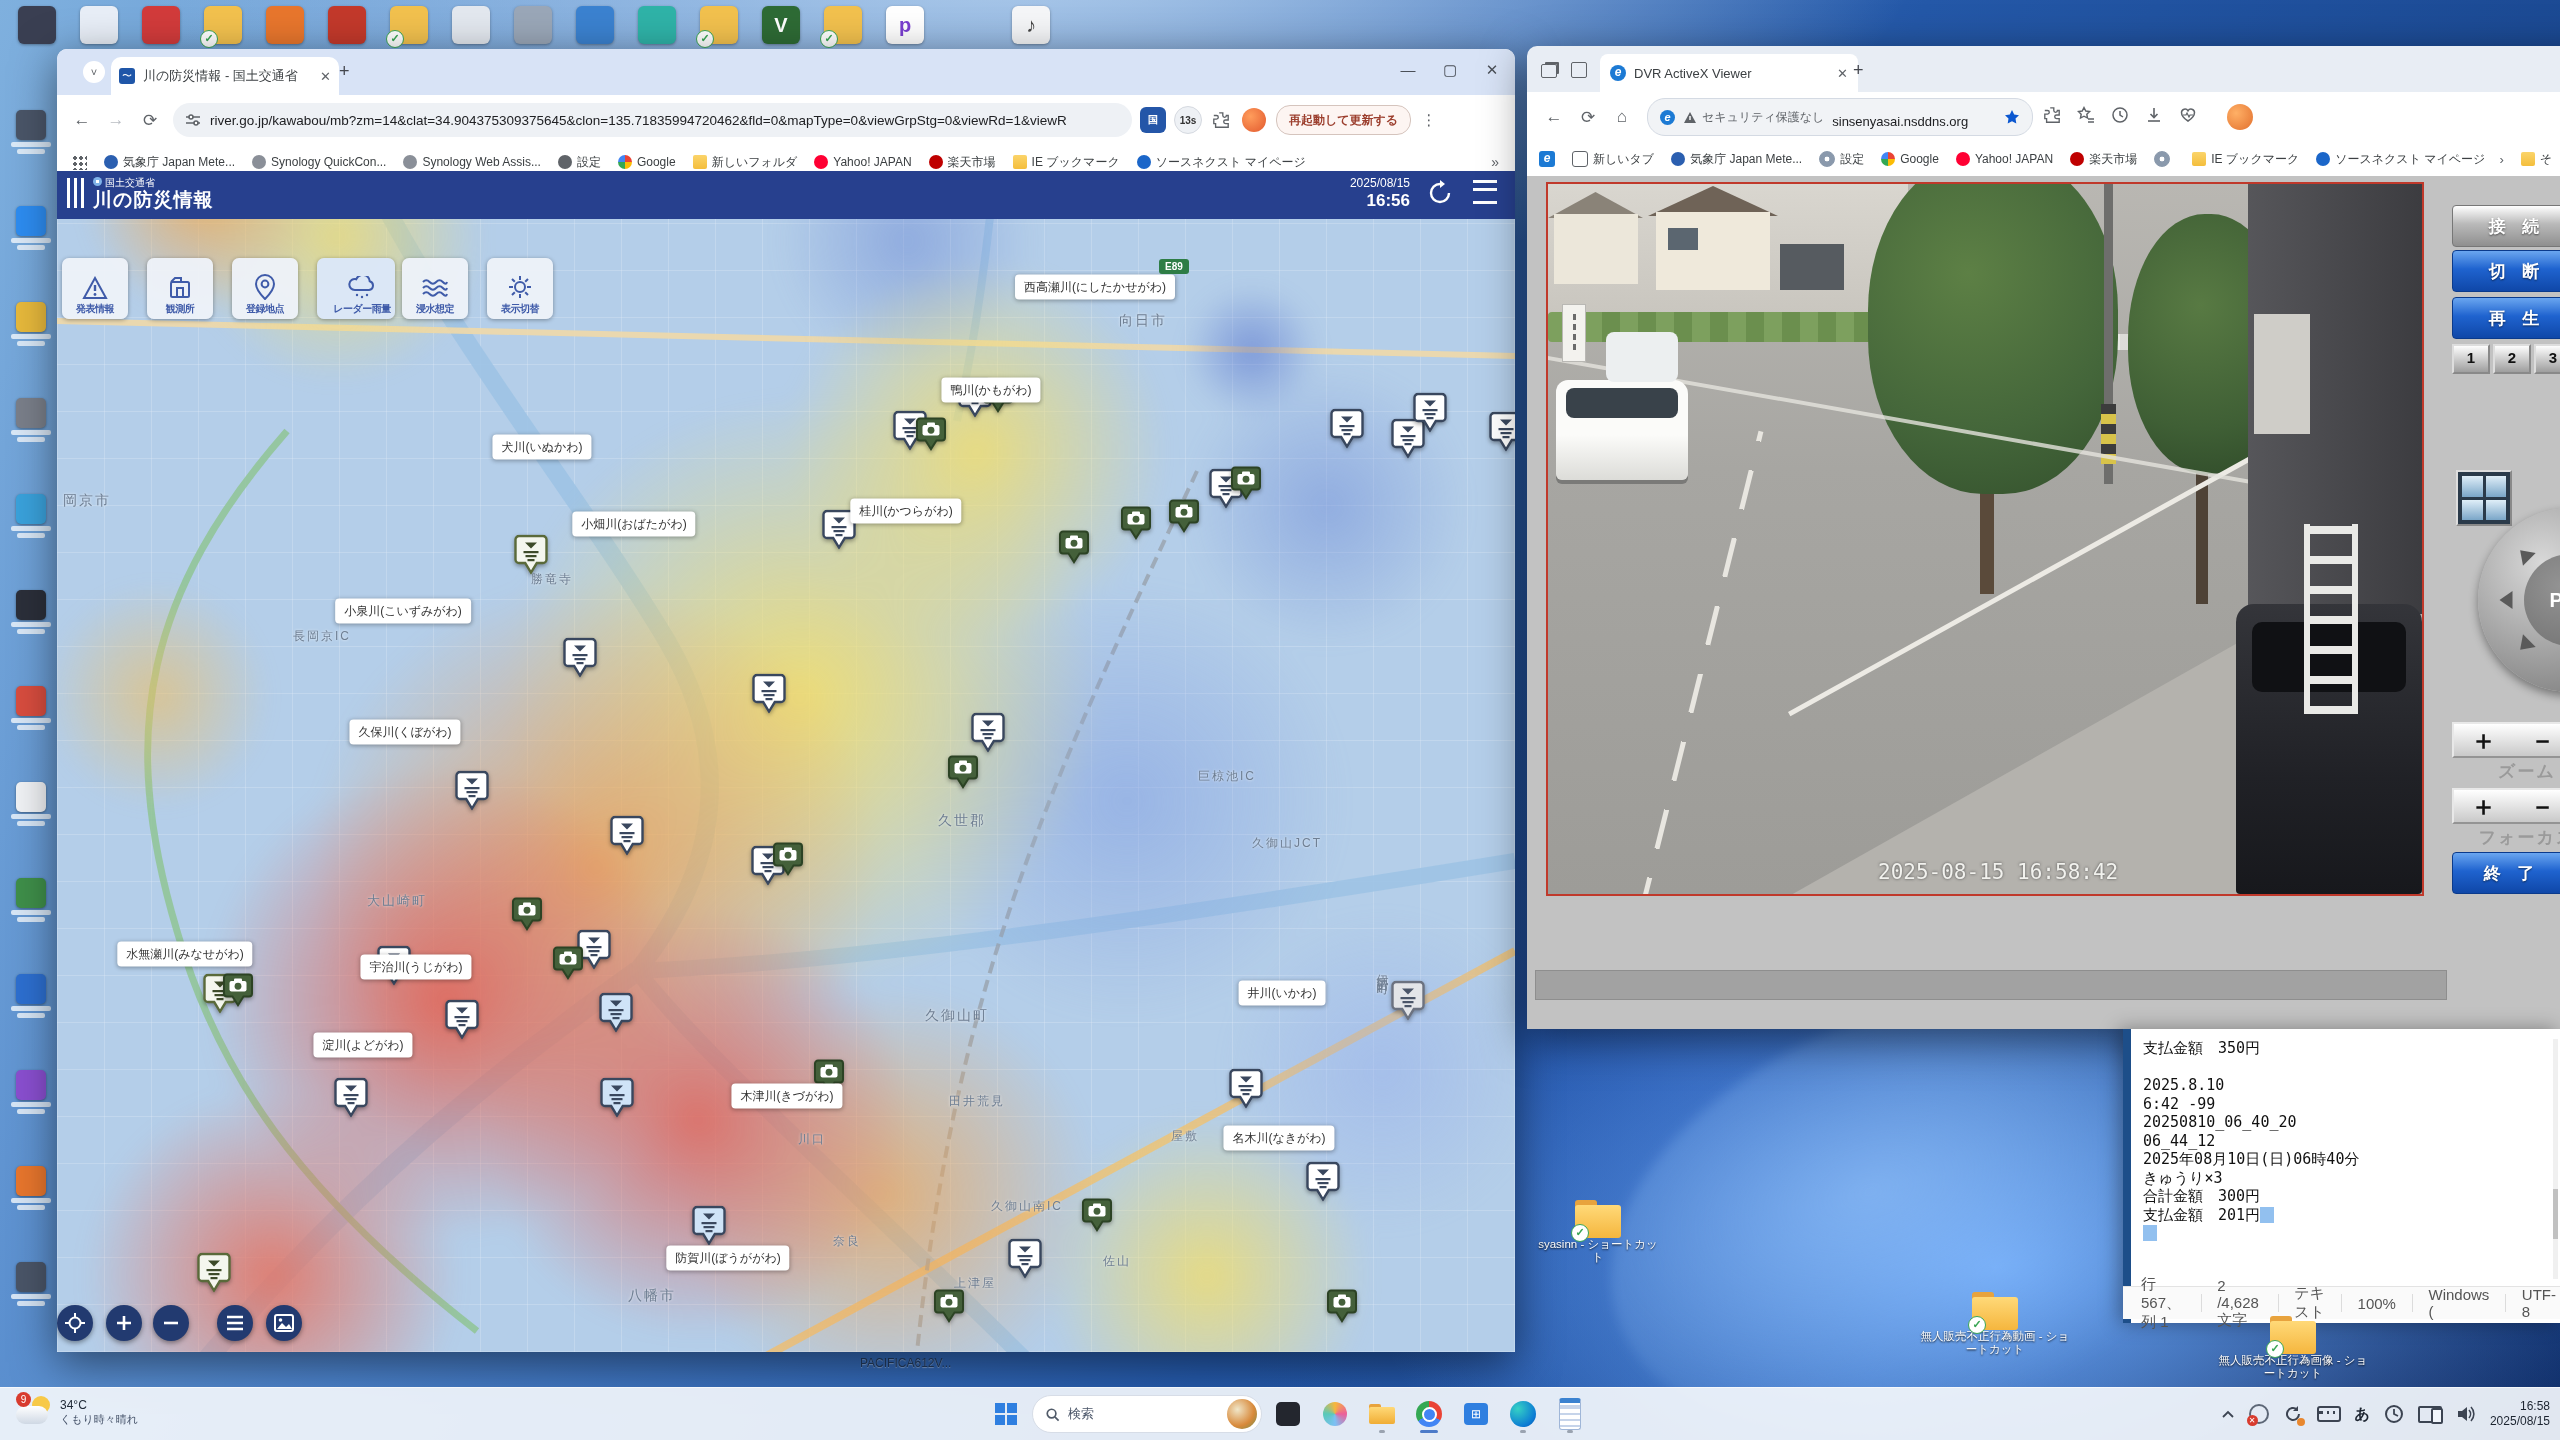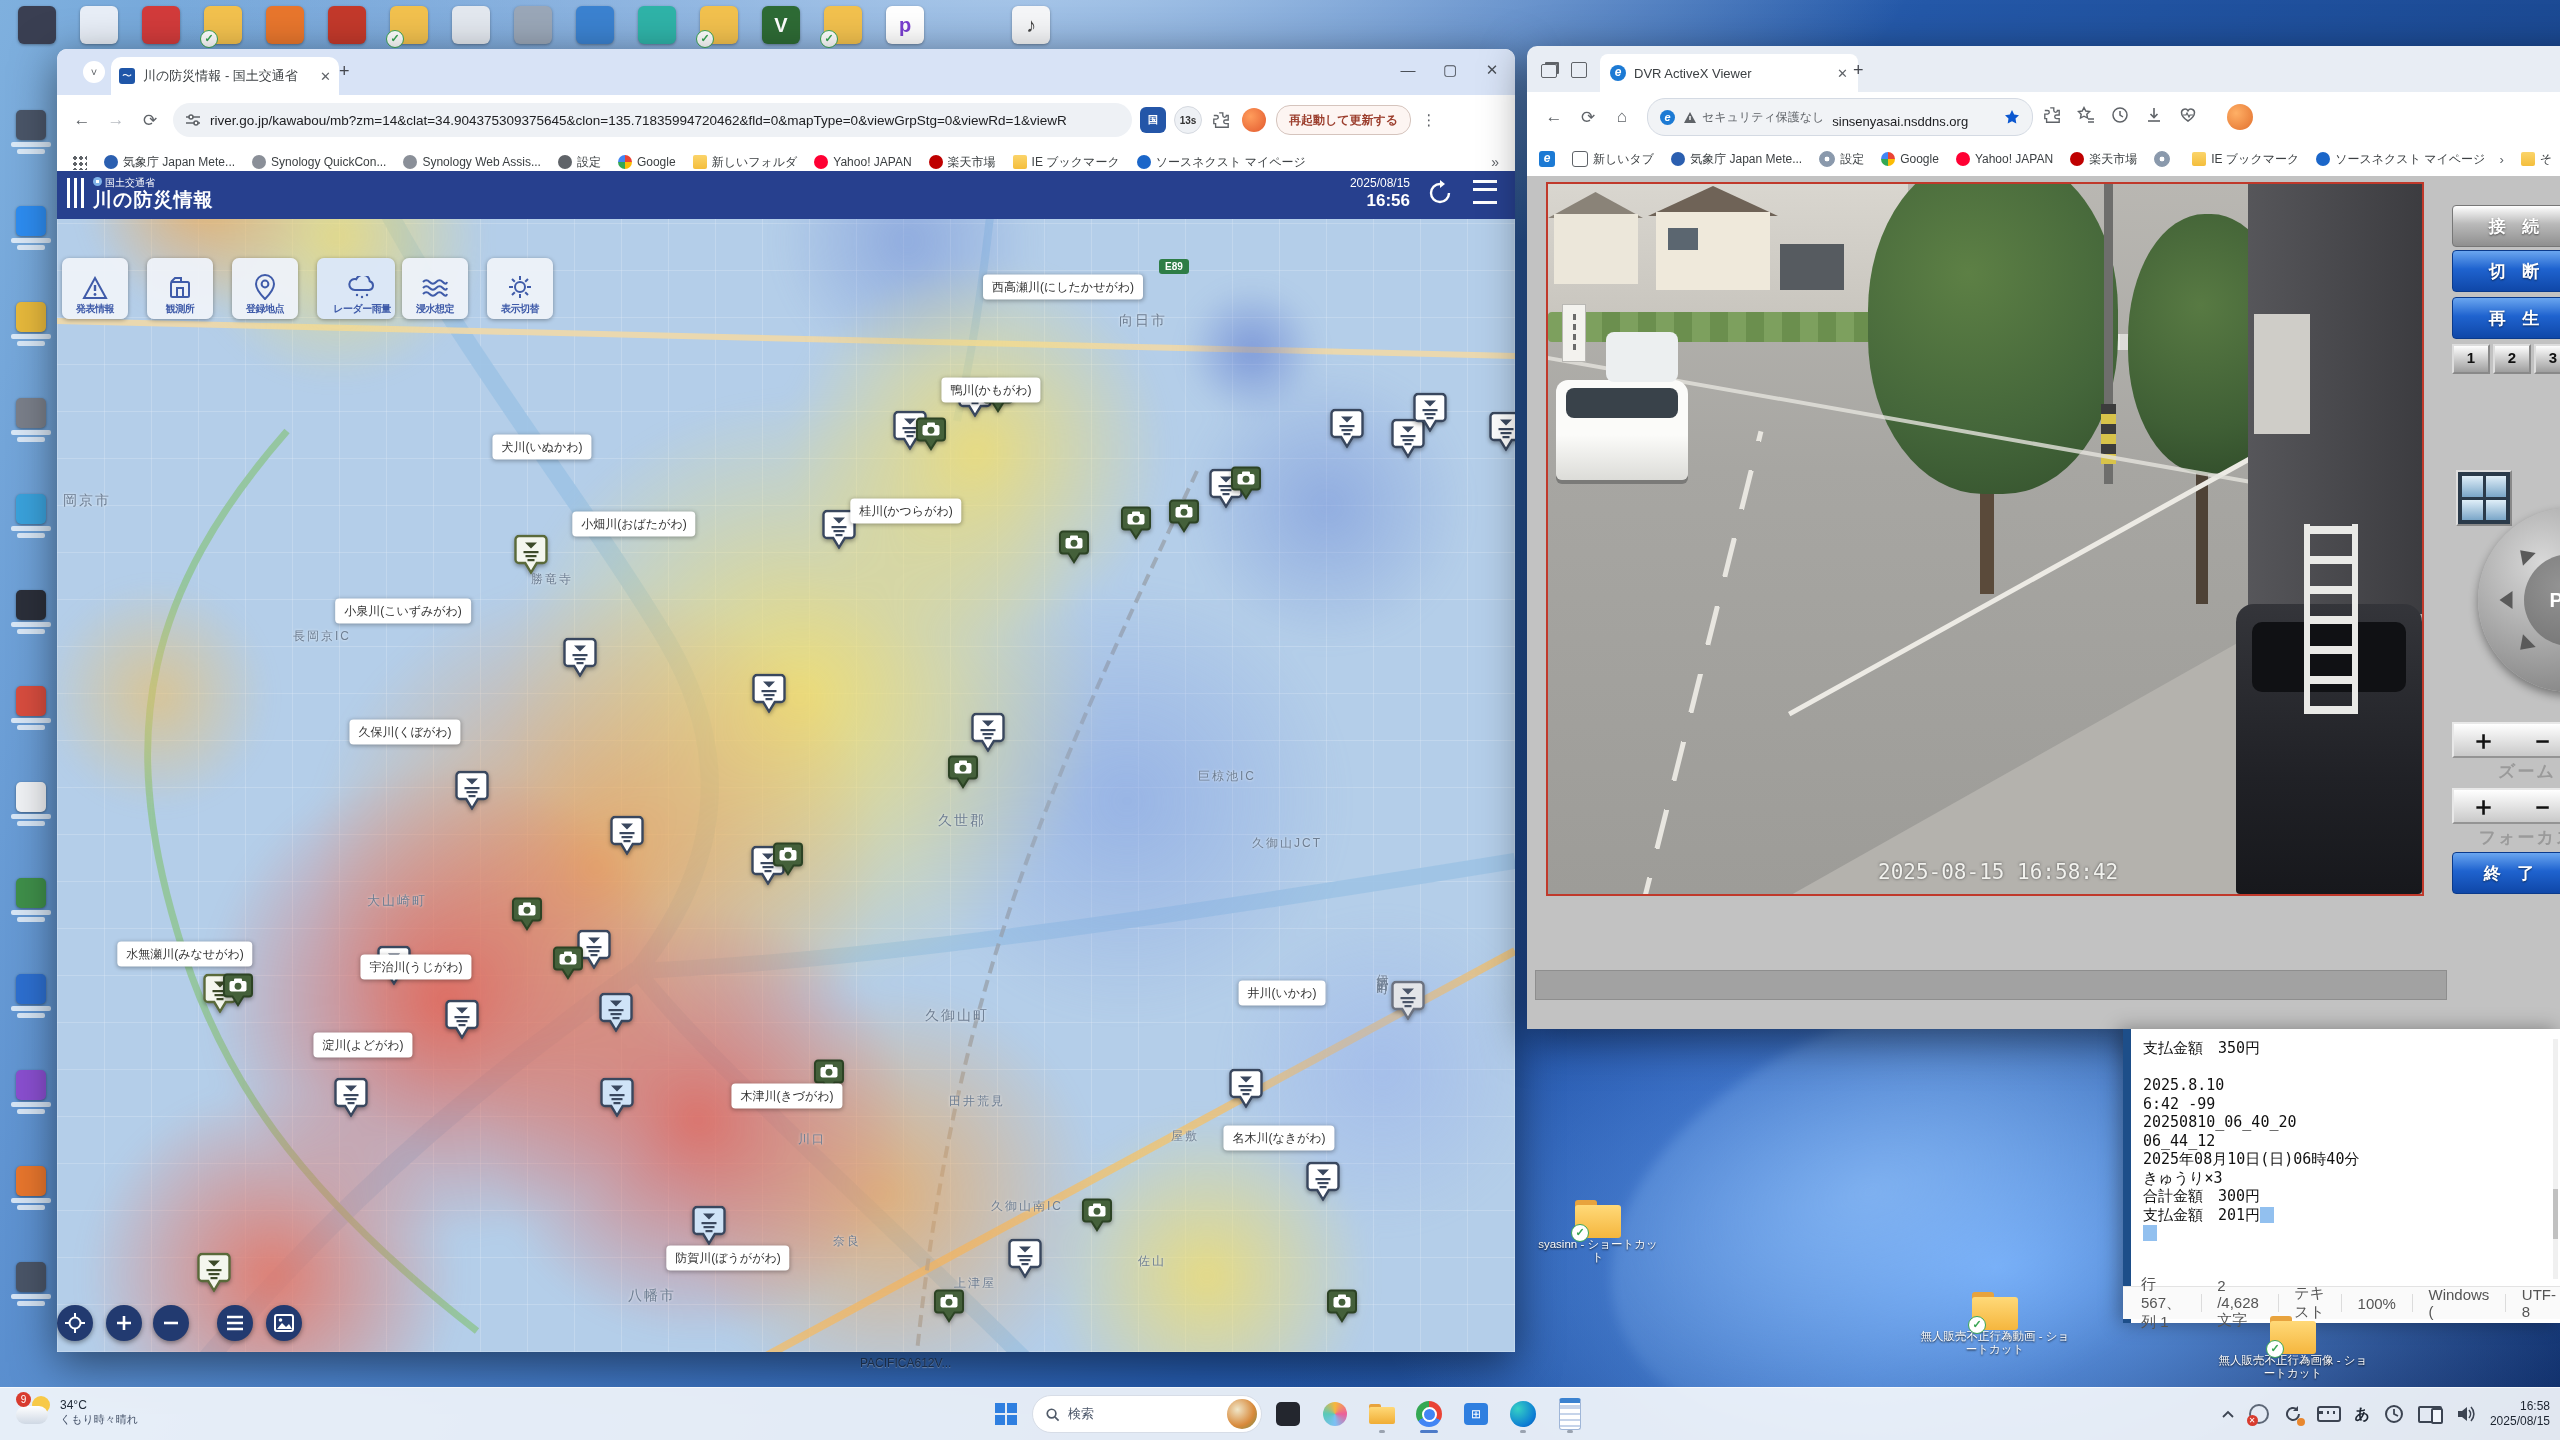--- a/index.html
+++ b/index.html
@@ -348,21 +348,21 @@
         <div class="place" style="left: 495px; top: 408px; font-size: 12px;">勝竜寺</div>
         <div class="place" style="left: 1170px; top: 605px; font-size: 12px;">巨椋池IC</div>
         <div class="place" style="left: 1230px; top: 672px; font-size: 12px;">久御山JCT</div>
         <div class="place" style="left: 970px; top: 1035px; font-size: 12px;">久御山南IC</div>
         <div class="place" style="left: 920px; top: 930px; font-size: 12px;">田井荒見</div>
         <div class="place" style="left: 918px; top: 1112px; font-size: 12px;">上津屋</div>
         <div class="place" style="left: 790px; top: 1070px; font-size: 12px;">奈良</div>
         <div class="place" style="left: 755px; top: 968px; font-size: 12px;">川口</div>
         <div class="place" style="left: 1325px; top: 800px; font-size: 12px; writing-mode: vertical-rl; letter-spacing: 3px;">伊勢田町</div>
         <div class="place" style="left: 1128px; top: 965px; font-size: 12px;">屋敷</div>
-        <div class="place" style="left: 1095px; top: 1090px; font-size: 12px;">佐山</div>
+        <div class="place" style="left: 1060px; top: 1090px; font-size: 12px;">佐山</div>
       </div>
     <div id="markers">
         <div class="marker" style="left: 853px; top: 280px;"><svg width="34" height="40" viewBox="0 0 34 40">
             <path d="M5 1.5h24a3.5 3.5 0 0 1 3.5 3.5v20a3.5 3.5 0 0 1-3.5 3.5h-6.2L17 38l-5.8-9.5H5A3.5 3.5 0 0 1 1.5 25V5A3.5 3.5 0 0 1 5 1.5Z" fill="#ffffff" stroke="#39475e" stroke-width="2.4"></path>
             <path d="M11 8 17 14 23 8Z" fill="#39475e"></path>
             <rect x="9.5" y="16.5" width="15" height="2.2" fill="#39475e"></rect>
             <rect x="11.5" y="20.5" width="11" height="2.2" fill="#39475e"></rect>
             <rect x="13.5" y="24.5" width="7" height="2.2" fill="#39475e"></rect>
           </svg></div>
         <div class="marker" style="left: 874px; top: 281px;"><svg width="30" height="34" viewBox="0 0 30 34">
@@ -639,21 +639,21 @@
             <circle cx="15" cy="13.2" r="3.4" fill="#44603a"></circle>
           </svg></div>
         <div class="marker" style="left: 1285px; top: 1153px;"><svg width="30" height="34" viewBox="0 0 30 34">
             <path d="M4 1.5h22a3 3 0 0 1 3 3v16a3 3 0 0 1-3 3h-5.5L15 32l-5.5-8.5H4a3 3 0 0 1-3-3v-16a3 3 0 0 1 3-3Z" fill="#44603a" stroke="#2c4324" stroke-width="2"></path>
             <rect x="11" y="5.5" width="8" height="3.5" rx="1" fill="#fff"></rect>
             <rect x="6.5" y="8" width="17" height="10.5" rx="2" fill="#fff"></rect>
             <circle cx="15" cy="13.2" r="3.4" fill="#44603a"></circle>
           </svg></div>
       </div>
     <div id="river-labels">
-        <div class="river-label" style="left: 1006px; top: 116px;">西高瀬川(にしたかせがわ)</div>
+        <div class="river-label" style="left: 1038px; top: 116px;">西高瀬川(にしたかせがわ)</div>
         <div class="river-label" style="left: 934px; top: 219px;">鴨川(かもがわ)</div>
         <div class="river-label" style="left: 485px; top: 276px;">犬川(いぬかわ)</div>
         <div class="river-label" style="left: 577px; top: 353px;">小畑川(おばたがわ)</div>
         <div class="river-label" style="left: 849px; top: 340px;">桂川(かつらがわ)</div>
         <div class="river-label" style="left: 346px; top: 440px;">小泉川(こいずみがわ)</div>
         <div class="river-label" style="left: 348px; top: 561px;">久保川(くぼがわ)</div>
         <div class="river-label" style="left: 128px; top: 783px;">水無瀬川(みなせがわ)</div>
         <div class="river-label" style="left: 359px; top: 796px;">宇治川(うじがわ)</div>
         <div class="river-label" style="left: 306px; top: 874px;">淀川(よどがわ)</div>
         <div class="river-label" style="left: 730px; top: 925px;">木津川(きづがわ)</div>

